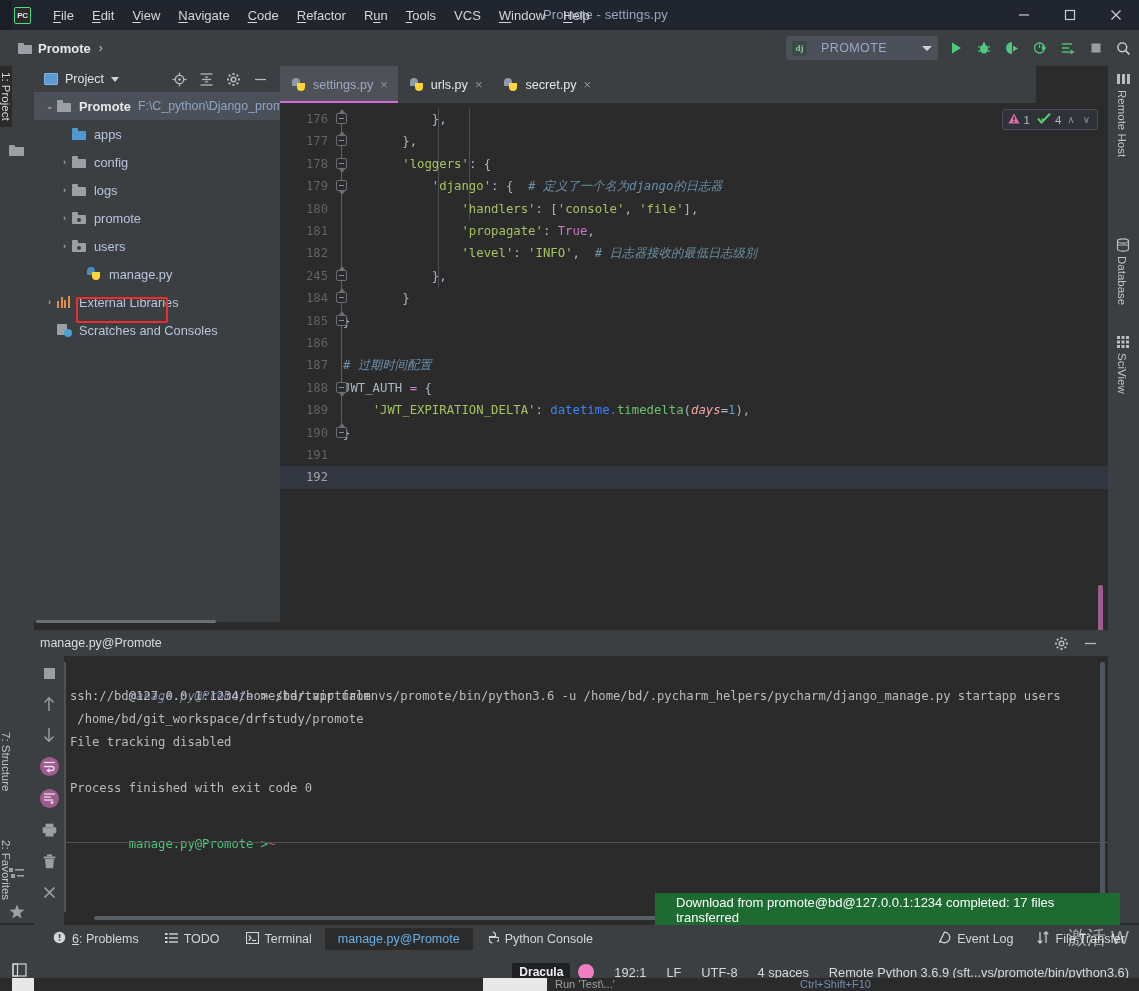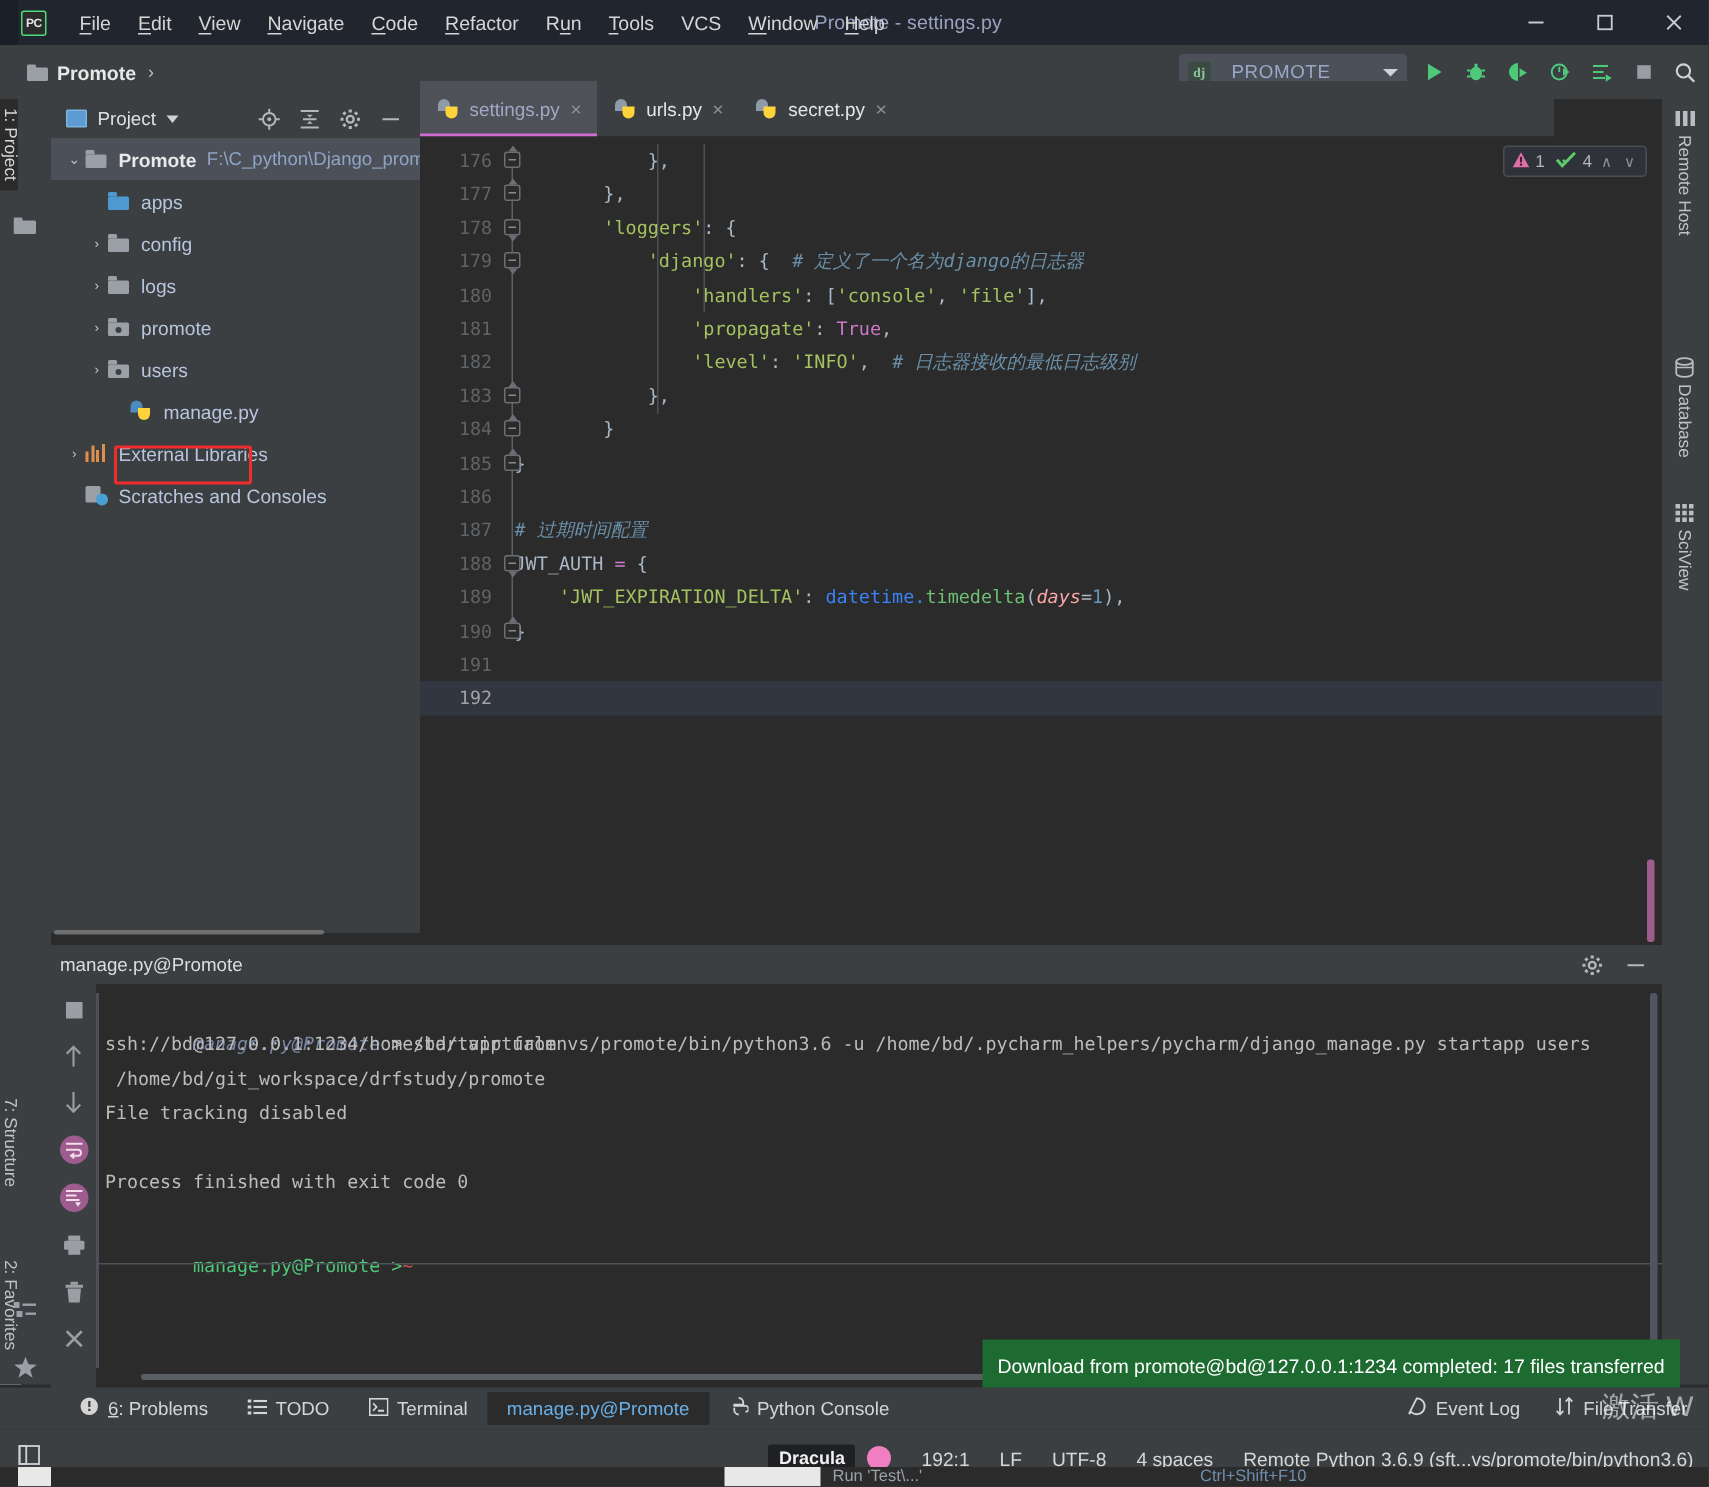--- a/index.html
+++ b/index.html
@@ -140,21 +140,21 @@
   .scratch-ico{flex:0 0 15px;width:14px;height:13px;margin-right:7px;position:relative;}
   .scratch-ico .pg{position:absolute;left:0;top:0;width:10px;height:11px;background:#9aa0a6;border-radius:1px;}
   .scratch-ico .cl{position:absolute;right:0;bottom:0;width:8px;height:8px;background:#4a9fd4;border-radius:50%;}
 
   .hsplit {
     position: absolute; left: 36px; top: 620px; width: 180px; height: 3px;
     background: #6e6e6e; border-radius: 2px;
   }
 
   
-  .editor-area { position: absolute; left: 280px; top: 54px; width: 756px; height: 556px; background: #2b2b2b; }
+  .editor-area { position: absolute; left: 280px; top: 66px; width: 756px; height: 556px; background: #2b2b2b; }
   .tabbar { height: 37px; background: #3c3f41; display: flex; align-items: stretch; }
   .etab { display: flex; align-items: center; padding: 0 10px 0 12px; gap: 7px; position: relative; }
   .etab.active { background: #4e5157; }
   .etab.active:after {
     content:''; position:absolute; left:0; bottom:0; width:100%; height:2.5px; background:#cf6dd2;
   }
   .etab-name { font-size: 12.6px; }
   .etab.active .etab-name { color: #9fa8c4; }
   .etab-name { color: #e4e4e4; }
   .etab-close { color: #8d9096; font-size: 13px; line-height: 1; }
@@ -233,21 +233,21 @@
   .c-green { color: #4ec97a; }
   .c-sep { position: absolute; left: 0; top: 186px; width: 1044px; height: 1px; background: #4e5157; }
   .c-scroll { position: absolute; right: 3px; top: 6px; width: 5px; height: 240px; background: #4f5561; border-radius: 2px; }
   .c-leftbar { position: absolute; left: 0; top: 6px; width: 2px; height: 250px; background: #4e5157; }
   .caret-red { display:inline-block; color:#d05050; }
   .rp-hscroll { position: absolute; left: 60px; bottom: 5px; width: 1010px; height: 4px; background: #5a5f66; border-radius: 2px; }
 
   
   .toast {
     position: absolute; left: 655px; top: 893px; width: 465px; height: 34px;
-    background: #1d6b30; display: flex; align-items: center; padding-left: 10px;
+    background: #1d6b30; display: flex; align-items: center; padding-left: 21px;
     font-size: 13px; color: #ffffff;
   }
 
   
   .bottombar { position: absolute; left: 0; top: 925px; width: 1139px; height: 28px; background: #3c3f41; }
   .bt-tabs { display: flex; align-items: center; height: 28px; padding-left: 40px; gap: 0; }
   .bt-tab { display: flex; align-items: center; gap: 6px; padding: 4px 13px; font-size: 12.5px; color: #d5d5d5; }
   .bt-tab.active { background: #2b2b2b; color: #6ab0e8; }
   .bt-tab u { text-decoration: underline; }
   .bt-right { position: absolute; right: 14px; top: 0; height: 28px; display: flex; align-items: center; gap: 22px; font-size: 12.5px; color: #d5d5d5; }
@@ -597,21 +597,21 @@
       <div class="code-wrap" id="code-wrap">
           <div class="indent-guide" style="left: 189px; top: 5px; height: 112px;"></div>
           <div class="indent-guide" style="left: 158px; top: 5px; height: 180px;"></div>
           <div class="codeline" style="top: 5px;"><span class="ln">176</span><span class="txt"><span class="punct">            },</span></span></div>
           <div class="codeline" style="top: 27.4px;"><span class="ln">177</span><span class="txt"><span class="punct">        },</span></span></div>
           <div class="codeline" style="top: 49.8px;"><span class="ln">178</span><span class="txt"><span class="punct">        </span><span class="str">'loggers'</span><span class="punct">: {</span></span></div>
           <div class="codeline" style="top: 72.2px;"><span class="ln">179</span><span class="txt"><span class="punct">            </span><span class="str">'django'</span><span class="punct">: {  </span><span class="cmt"># 定义了一个名为django的日志器</span></span></div>
           <div class="codeline" style="top: 94.6px;"><span class="ln">180</span><span class="txt"><span class="punct">                </span><span class="str">'handlers'</span><span class="punct">: [</span><span class="str">'console'</span><span class="punct">, </span><span class="str">'file'</span><span class="punct">],</span></span></div>
           <div class="codeline" style="top: 117px;"><span class="ln">181</span><span class="txt"><span class="punct">                </span><span class="str">'propagate'</span><span class="punct">: </span><span class="constk">True</span><span class="punct">,</span></span></div>
           <div class="codeline" style="top: 139.4px;"><span class="ln">182</span><span class="txt"><span class="punct">                </span><span class="str">'level'</span><span class="punct">: </span><span class="str">'INFO'</span><span class="punct">,  </span><span class="cmt"># 日志器接收的最低日志级别</span></span></div>
-          <div class="codeline" style="top: 161.8px;"><span class="ln">183</span><span class="txt"><span class="punct">            },</span></span></div>
+          <div class="codeline" style="top: 161.8px;"><span class="ln">245</span><span class="txt"><span class="punct">            },</span></span></div>
           <div class="codeline" style="top: 184.2px;"><span class="ln">184</span><span class="txt"><span class="punct">        }</span></span></div>
           <div class="codeline" style="top: 206.6px;"><span class="ln">185</span><span class="txt"><span class="punct">}</span></span></div>
           <div class="codeline" style="top: 229px;"><span class="ln">186</span><span class="txt"></span></div>
           <div class="codeline" style="top: 251.4px;"><span class="ln">187</span><span class="txt"><span class="cmt"># 过期时间配置</span></span></div>
           <div class="codeline" style="top: 273.8px;"><span class="ln">188</span><span class="txt"><span class="varname">JWT_AUTH </span><span class="opeq">=</span><span class="punct"> {</span></span></div>
           <div class="codeline" style="top: 296.2px;"><span class="ln">189</span><span class="txt"><span class="punct">    </span><span class="str">'JWT_EXPIRATION_DELTA'</span><span class="punct">: </span><span class="ident">datetime.</span><span class="fn">timedelta</span><span class="punct">(</span><span class="param">days</span><span class="punct">=</span><span class="num">1</span><span class="punct">),</span></span></div>
           <div class="codeline" style="top: 318.6px;"><span class="ln">190</span><span class="txt"><span class="punct">}</span></span></div>
           <div class="codeline" style="top: 341px;"><span class="ln">191</span><span class="txt"></span></div>
           <div class="codeline cur" style="top: 363.4px;"><span class="ln">192</span><span class="txt"></span></div>
           <div class="fold-line" style="top: 13px; height: 317.6px;"></div>

